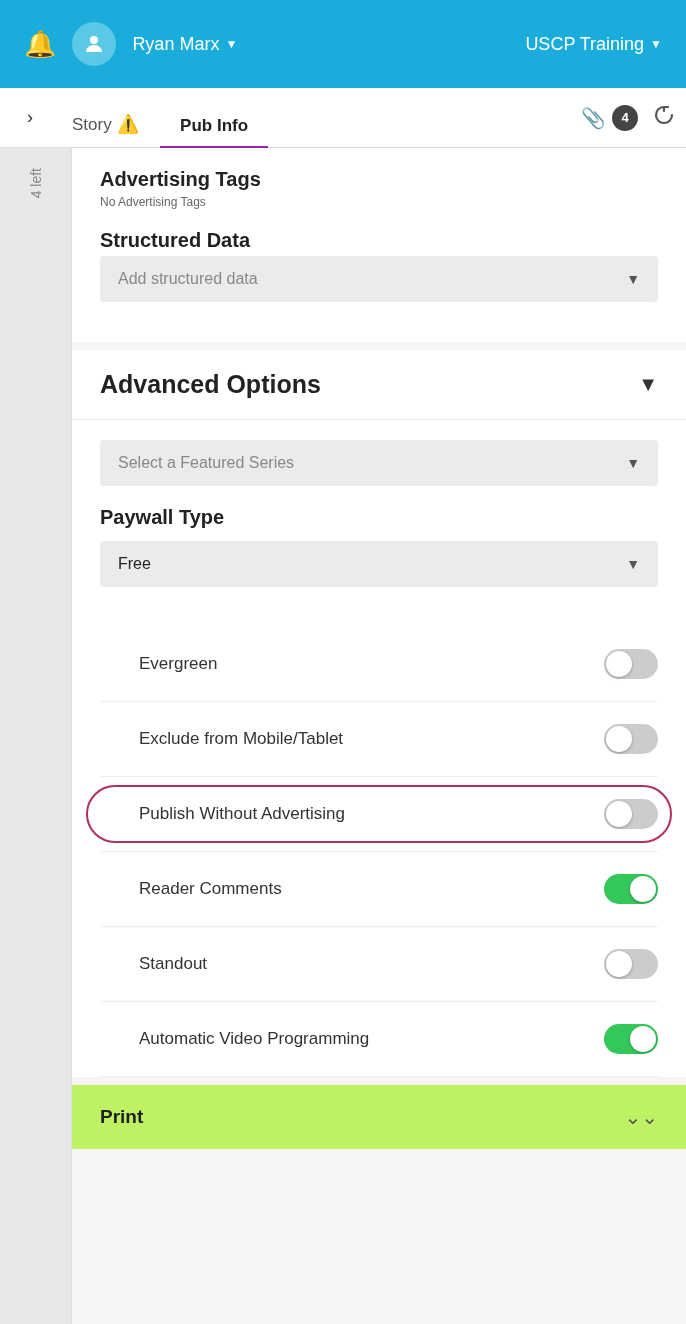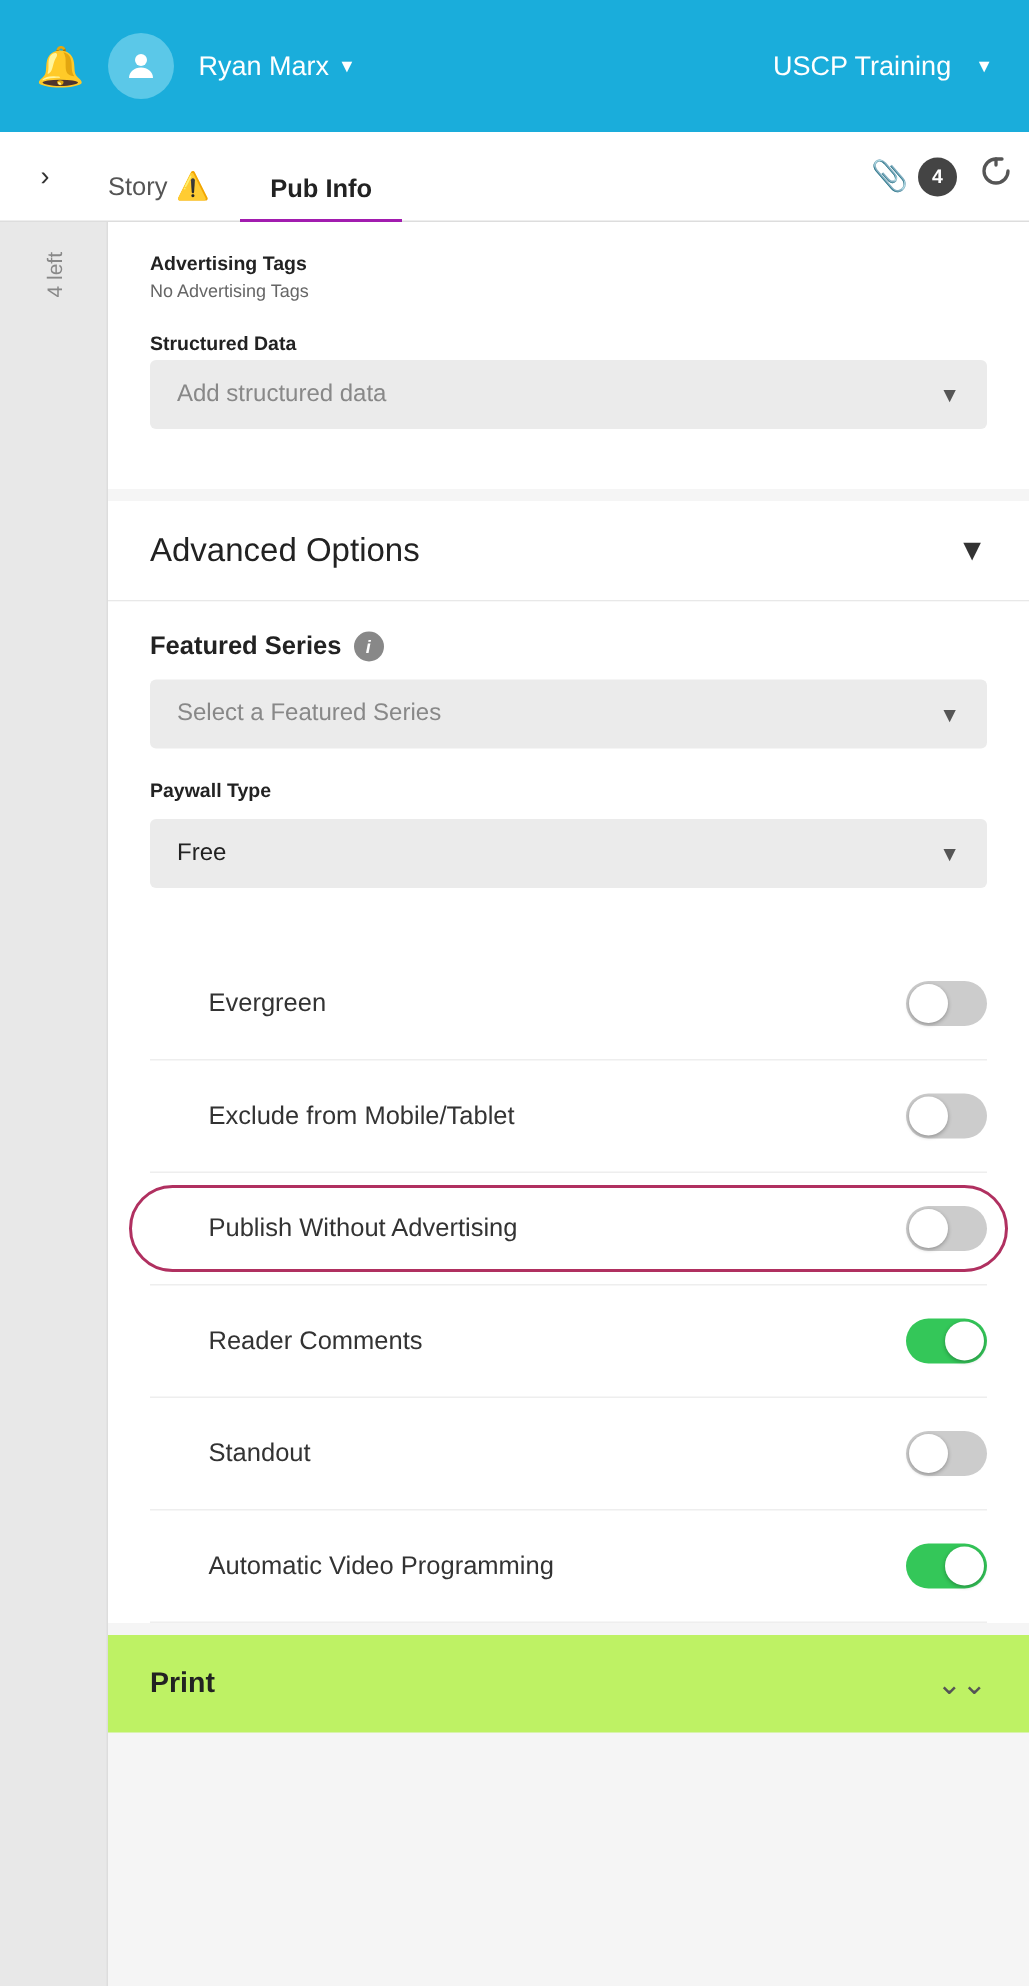--- a/index.html
+++ b/index.html
@@ -42,21 +42,21 @@
       display: flex;
       align-items: center;
       gap: 6px;
     }
     .header-org {
       color: white;
       font-size: 18px;
       font-weight: 500;
       display: flex;
       align-items: center;
-      gap: 16px;
+      gap: 6px;
       margin-left: auto;
     }
     .dropdown-arrow {
       font-size: 12px;
     }
 
     
     .tab-bar {
       background: white;
       display: flex;
@@ -154,21 +154,21 @@
     }
 
     
     .section {
       background: white;
       padding: 20px 28px;
       margin-bottom: 8px;
     }
 
     .field-label {
-      font-size: 13px;
+      font-size: 20px;
       font-weight: 700;
       color: #222;
       margin-bottom: 4px;
     }
     .field-value {
       font-size: 12px;
       color: #666;
       margin-bottom: 20px;
     }
 
@@ -200,22 +200,22 @@
     
     .advanced-header {
       background: white;
       padding: 20px 28px;
       display: flex;
       align-items: center;
       justify-content: space-between;
       border-bottom: 1px solid #e8e8e8;
     }
     .advanced-title {
-      font-size: 22px;
-      font-weight: 400;
+      font-size: 25px;
+      font-weight: 700;
       color: #222;
     }
     .chevron-down {
       font-size: 20px;
       color: #333;
     }
 
     
     .toggle-section {
       background: white;
@@ -385,24 +385,20 @@
         <span class="dropdown-arrow-icon">▼</span>
       </div>
     </div>
 
     <div class="advanced-header">
       <span class="advanced-title">Advanced Options</span>
       <span class="chevron-down">▼</span>
     </div>
 
     <div class="featured-section">
-      <div class="featured-label">
-        <span>Featured Series</span>
-        <div class="info-icon">i</div>
-      </div>
       <div class="dropdown-field">
         <span>Select a Featured Series</span>
         <span class="dropdown-arrow-icon">▼</span>
       </div>
 
       <div class="field-label" style="margin-bottom: 12px;">Paywall Type</div>
       <div class="dropdown-field has-value">
         <span>Free</span>
         <span class="dropdown-arrow-icon">▼</span>
       </div>

